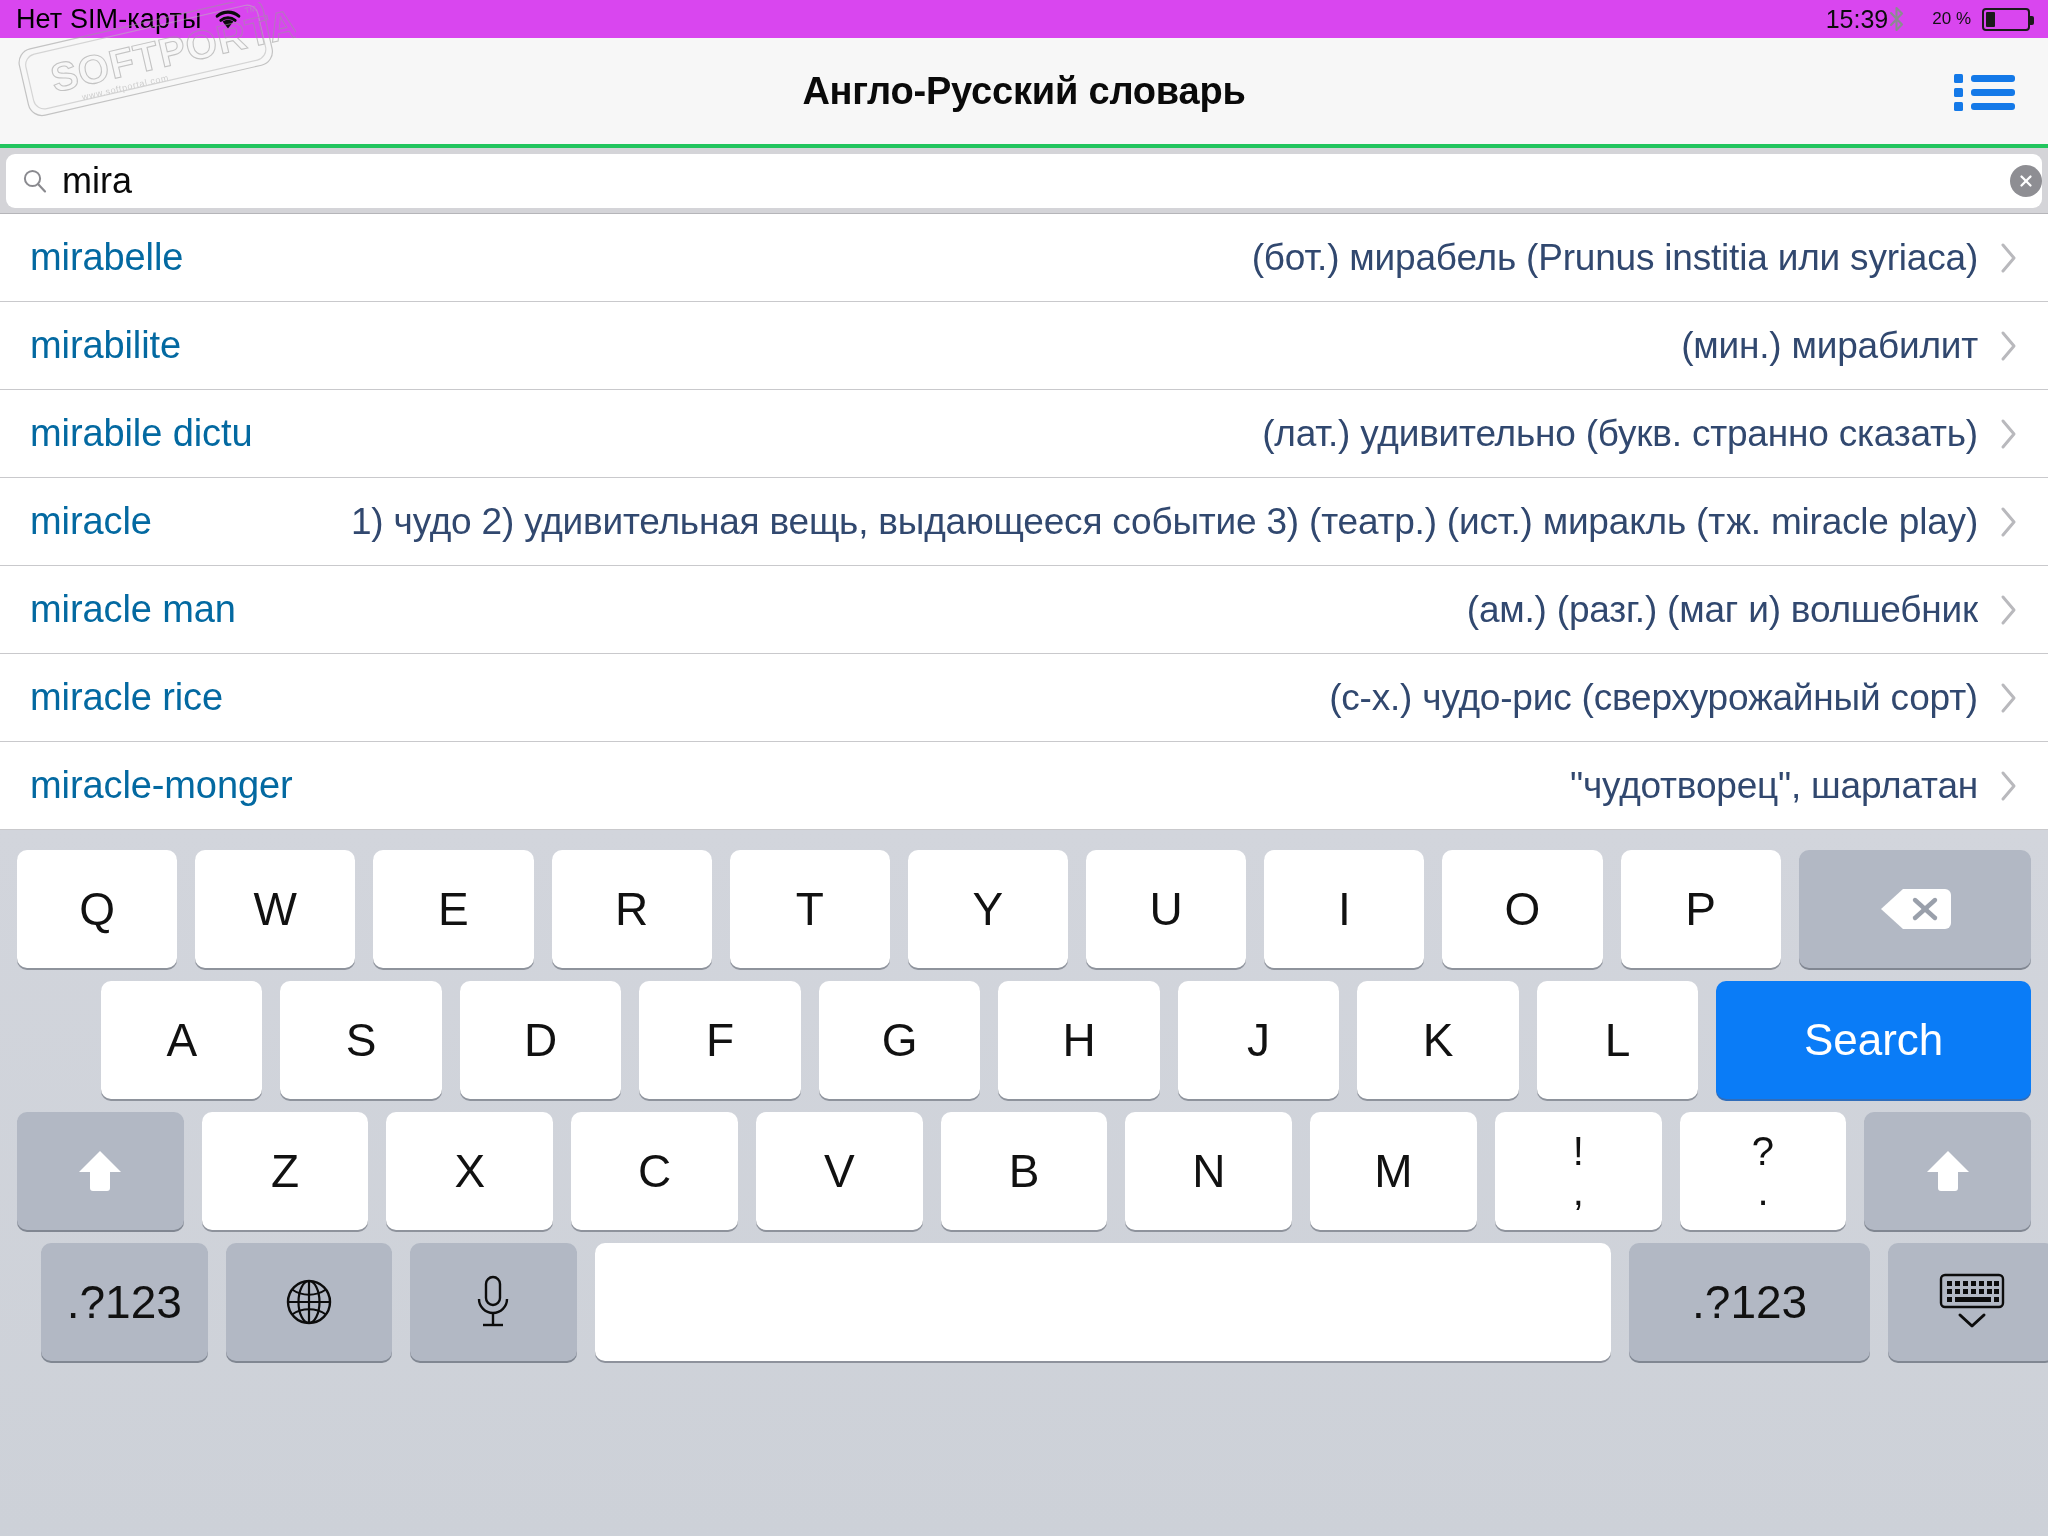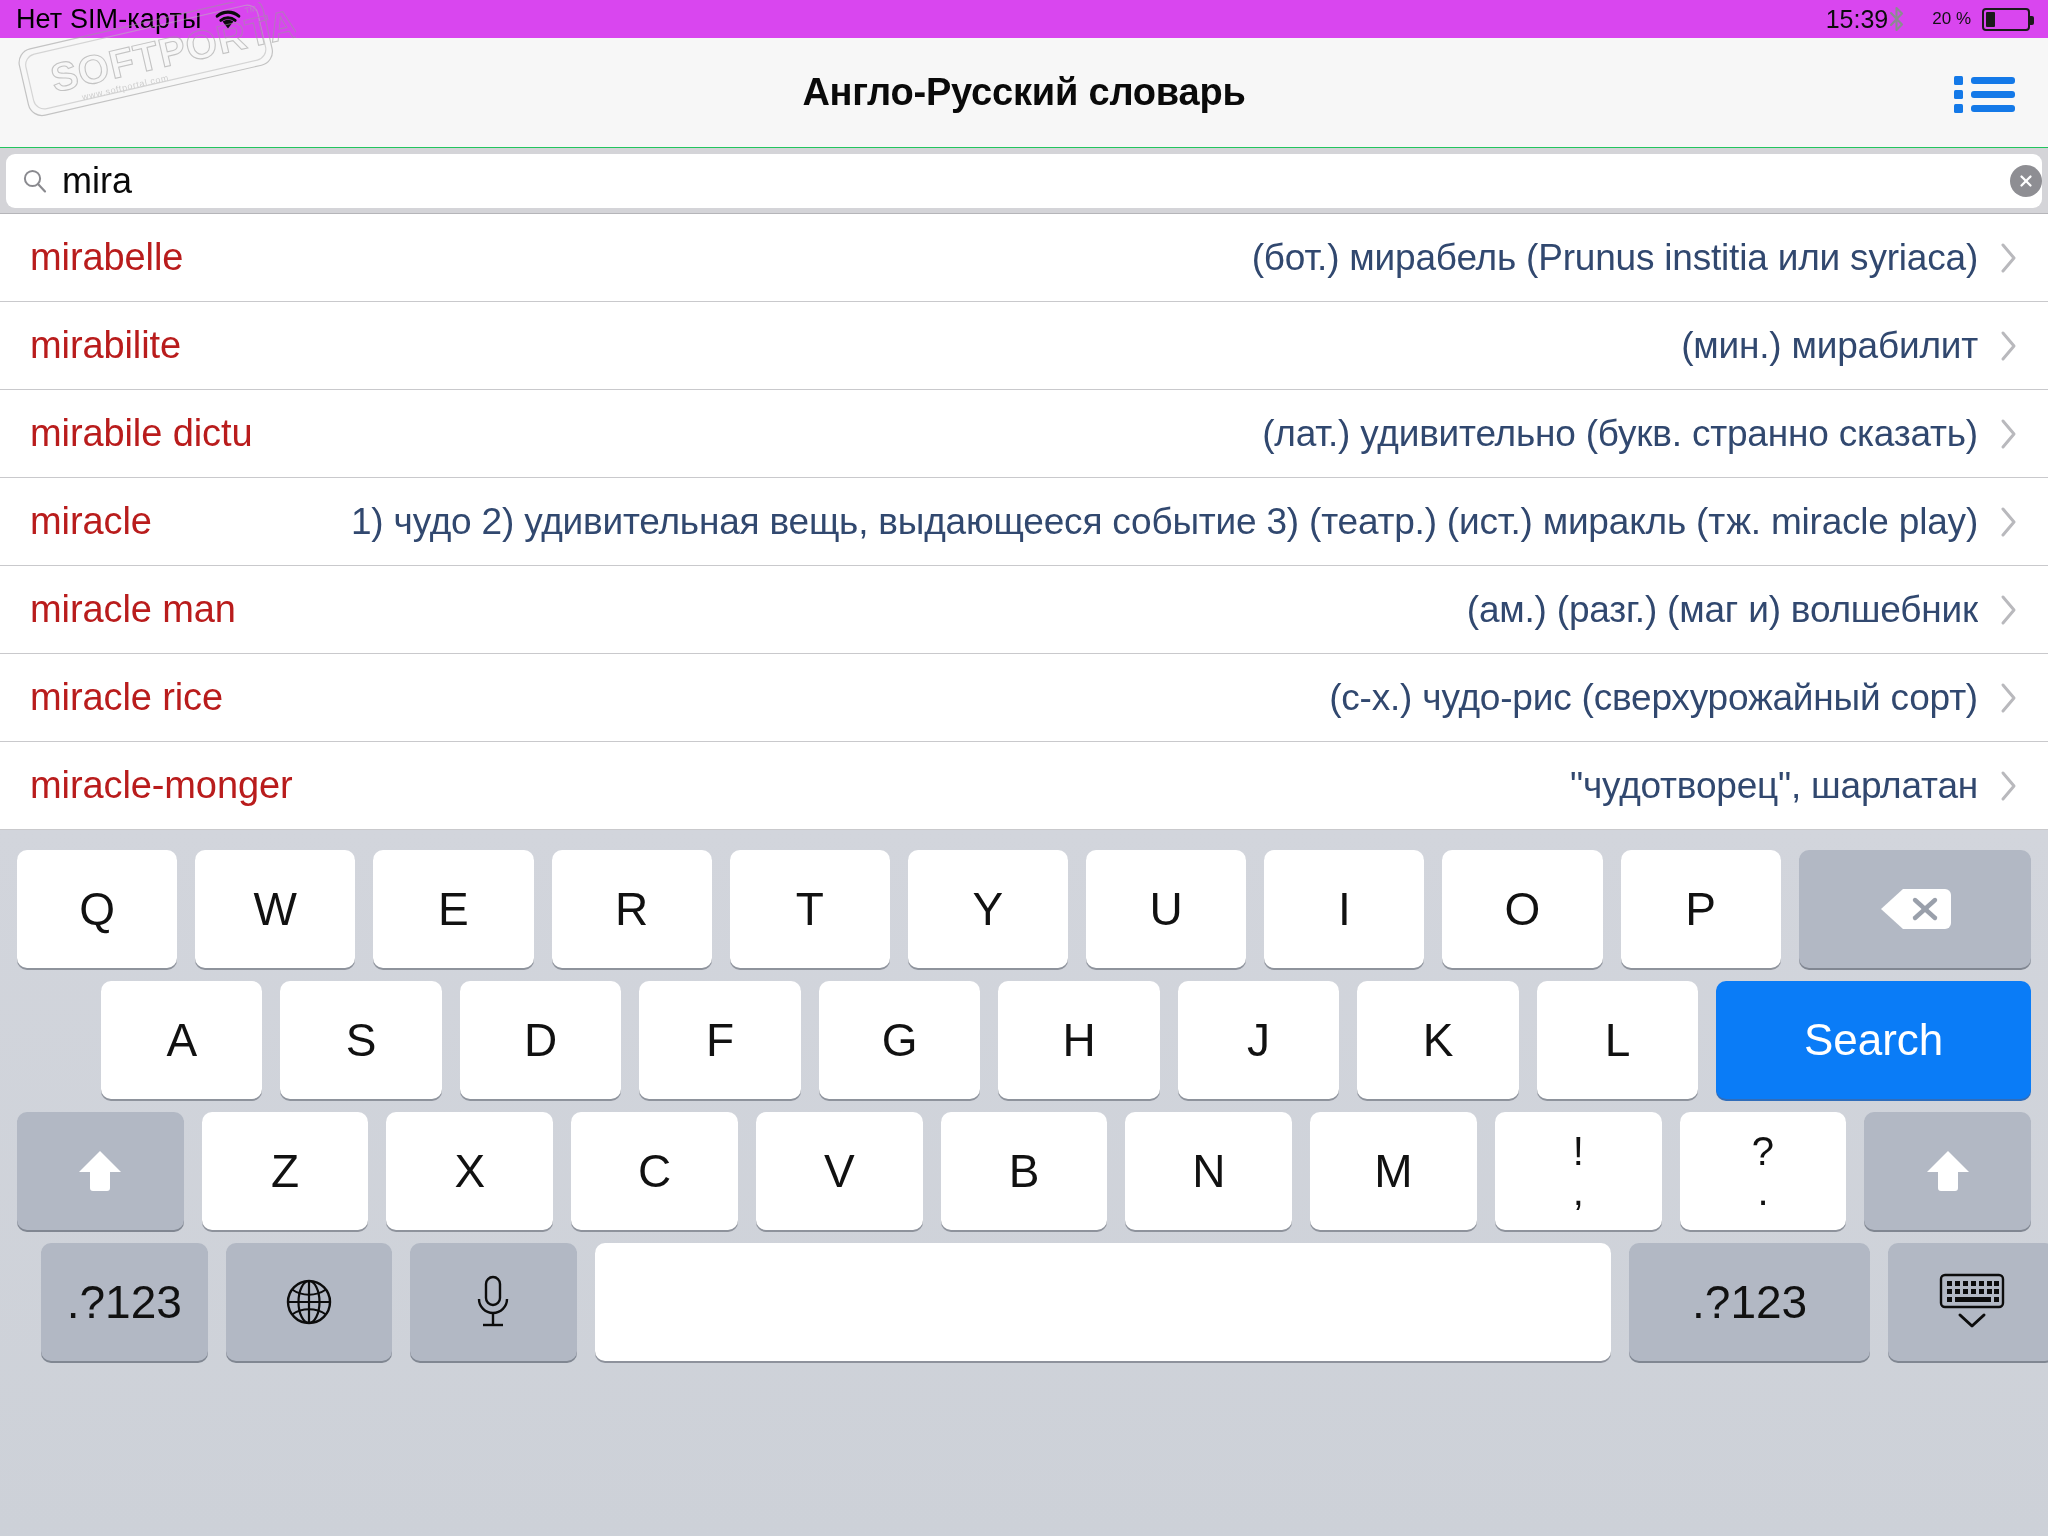--- a/index.html
+++ b/index.html
@@ -102,21 +102,21 @@
     opacity: 0.55;
   }
 
   
   .navbar {
     position: absolute;
     top: 38px; left: 0;
     width: 2048px;
     height: 110px;
     background: #f7f7f7;
-    border-bottom: 1px solid #22c55e;
+    border-bottom: 4px solid #22c55e;
     box-sizing: border-box;
     display: flex;
     align-items: center;
     z-index: 20;
   }
   .nav-title {
     position: absolute;
     left: 0; right: 0;
     text-align: center;
     font-size: 38px;
@@ -195,21 +195,21 @@
     display: flex;
     align-items: center;
     padding: 0 22px 0 30px;
     box-sizing: border-box;
     border-bottom: 1px solid #c9c9cc;
     background: #ffffff;
   }
   .row:last-child { border-bottom: 1px solid #c9c9cc; }
   .row-term {
     font-size: 38px;
-    color: #b91c1c;
+    color: #0369a1;
     white-space: nowrap;
     flex: 0 0 auto;
     padding-right: 26px;
     letter-spacing: -0.1px;
   }
   .row-trans {
     font-size: 37px;
     color: #31486f;
     flex: 1 1 auto;
     text-align: right;

